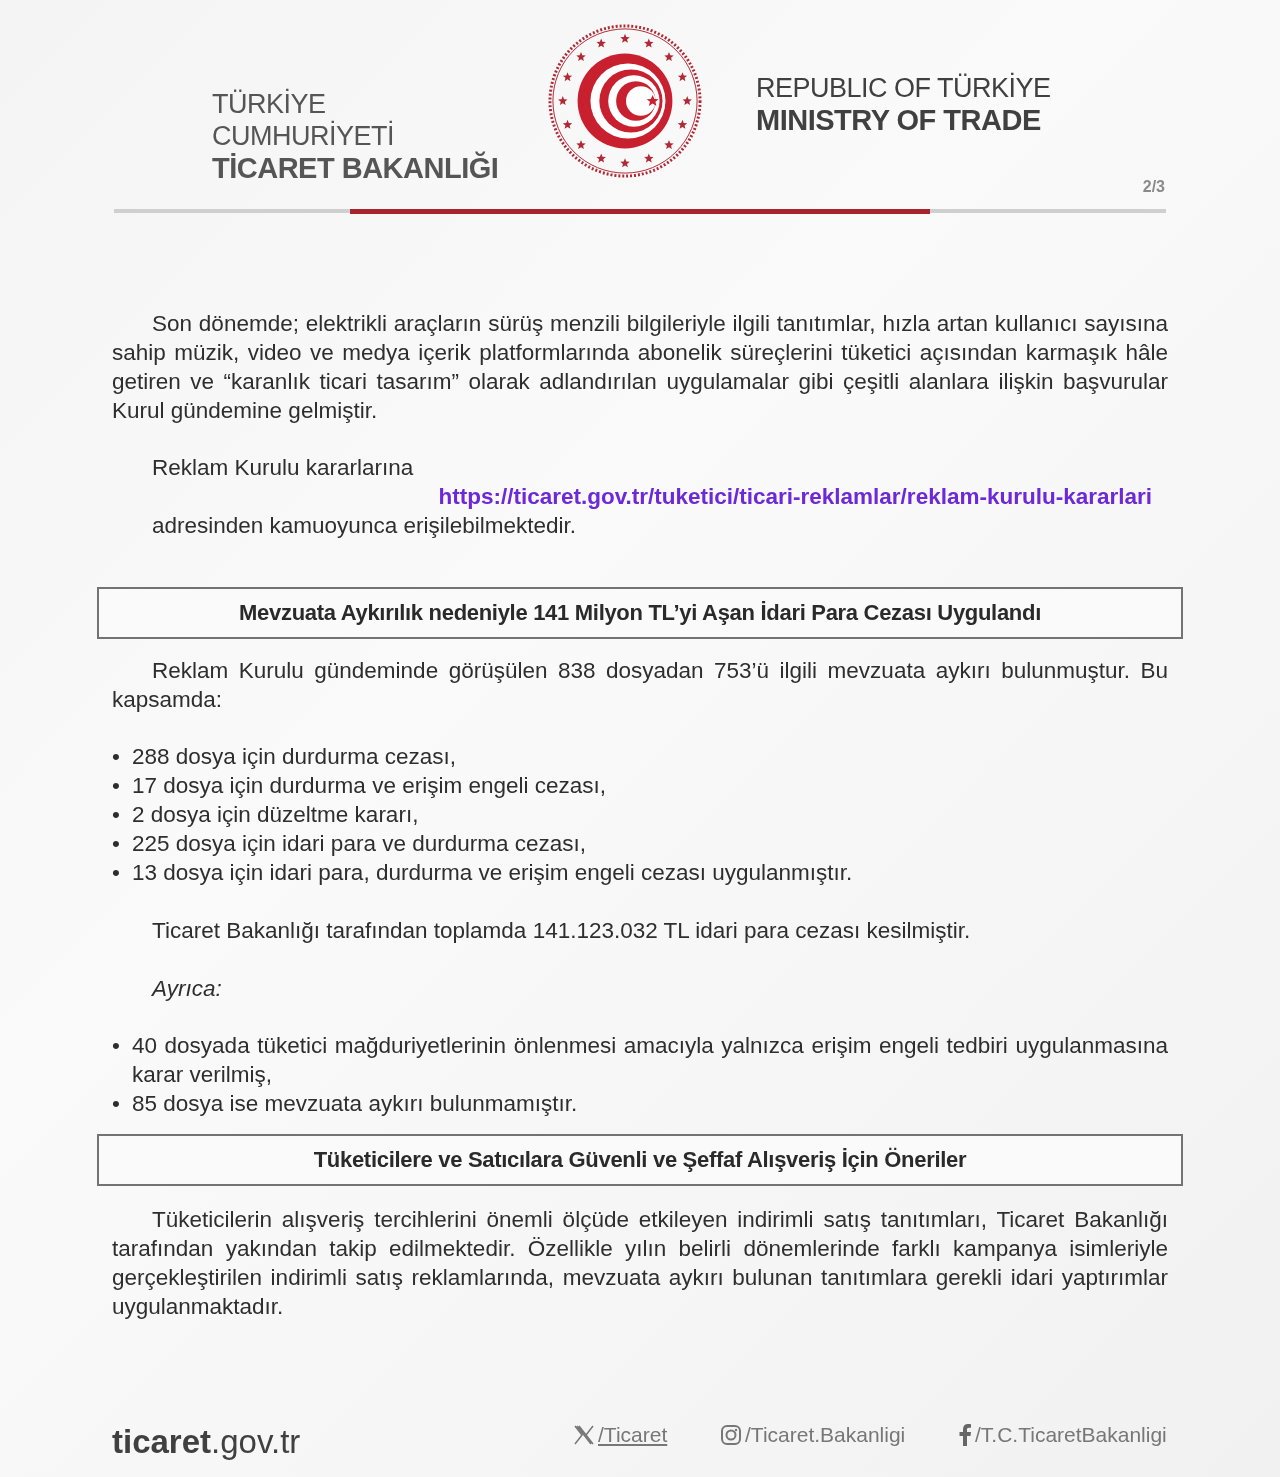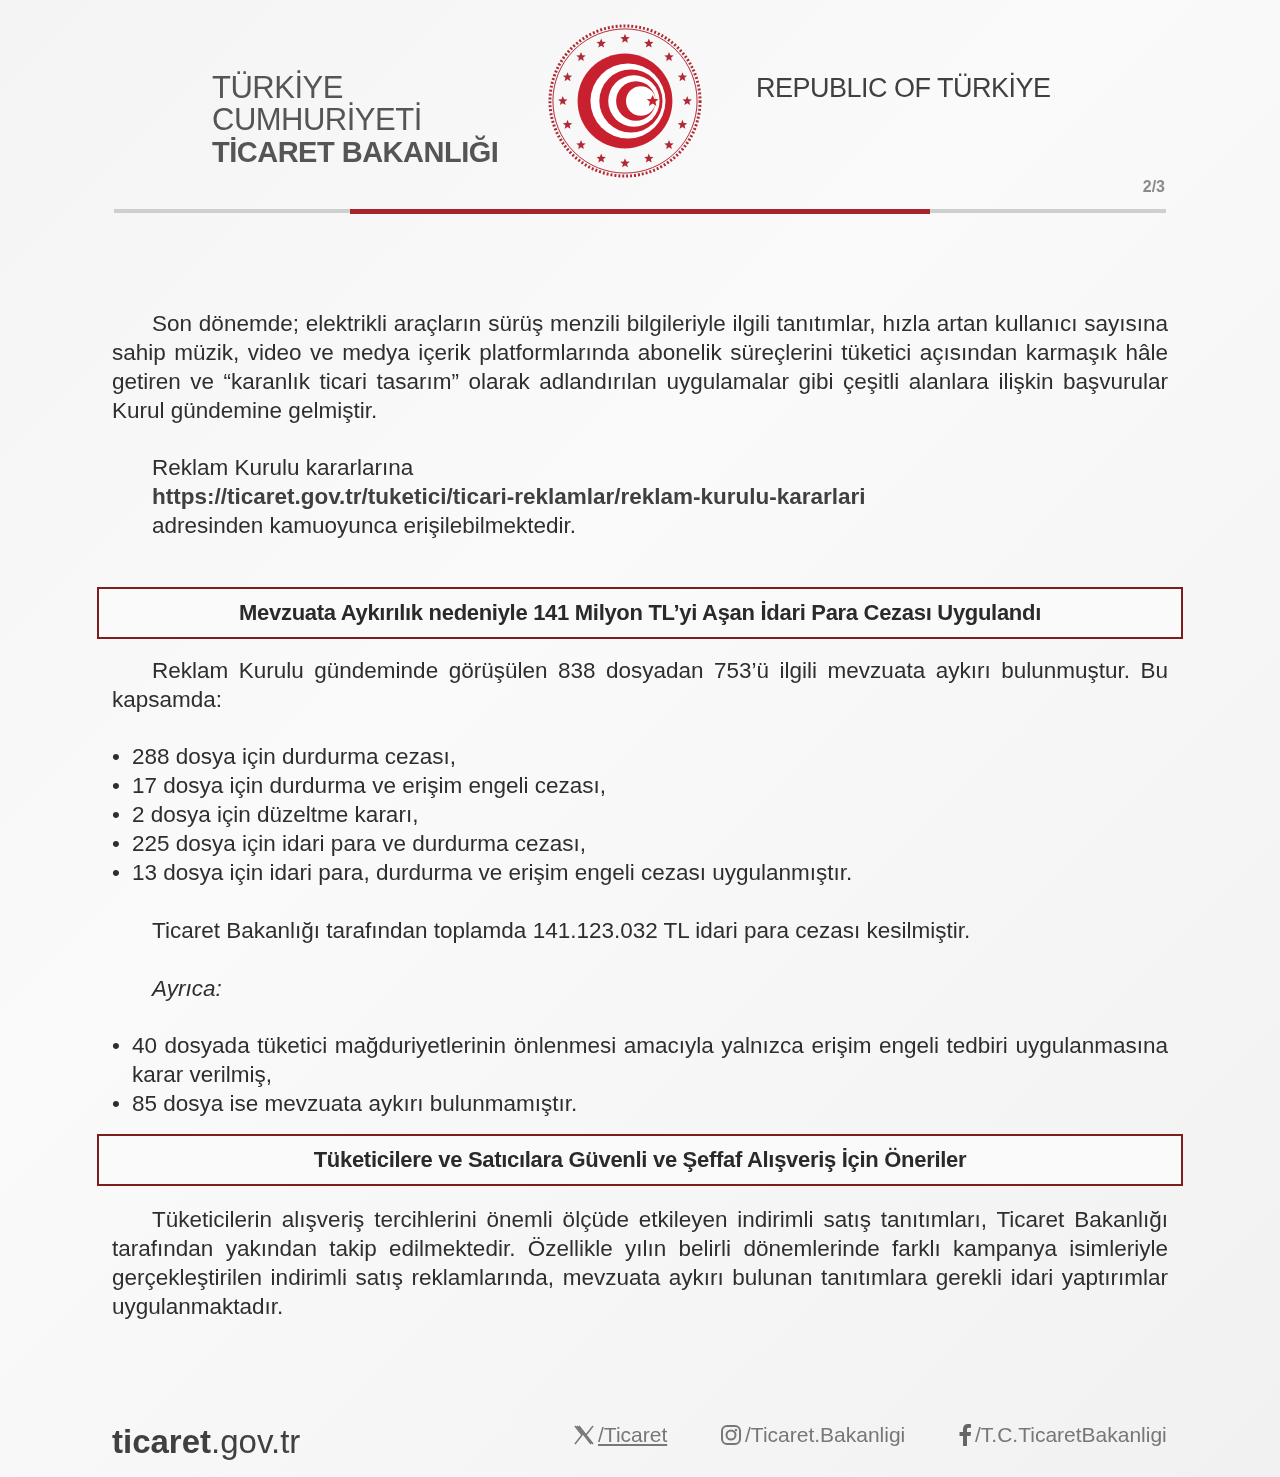--- a/index.html
+++ b/index.html
@@ -8,46 +8,46 @@
       background: linear-gradient(135deg, #f4f4f4 0%, #fafafa 40%, #f1f1f1 100%);
       font-family: "Liberation Sans", sans-serif;
       color: #2b2b2b;
       position: relative;
       overflow: hidden;
     }
     .header-left {
       position: absolute; left: 212px; top: 72px; width: 290px;
       color: #555; font-family: "Liberation Sans", sans-serif;
     }
-    .header-left .line1 { font-size: 31px; letter-spacing: -0.5px; line-height: 32px; }
+    .header-left .line1 { font-size: 27px; letter-spacing: -0.5px; line-height: 32px; margin-top: 16px; }
     .header-left .line2 { font-size: 29px; font-weight: bold; letter-spacing: -0.5px; line-height: 32px; }
     .header-right {
       position: absolute; left: 756px; top: 72px; width: 300px;
       color: #404040;
     }
     .header-right .line1 { font-size: 27px; letter-spacing: -0.5px; line-height: 32px; }
     .header-right .line2 { font-size: 29px; font-weight: bold; letter-spacing: -0.5px; line-height: 32px; }
     .logo { position: absolute; left: 546px; top: 22px; width: 158px; height: 158px; }
     .page-num {
       position: absolute; right: 115px; top: 178px;
       font-size: 16px; color: #8a8a8a; font-weight: bold;
     }
     .rule-gray { position: absolute; left: 114px; top: 209px; width: 1052px; height: 4px; background: #cfcfcf; }
     .rule-red { position: absolute; left: 350px; top: 209px; width: 580px; height: 5px; background: #a8232b; }
 
     .body-text { font-size: 22.5px; line-height: 29px; color: #2e2e2e; }
     .para { position: absolute; left: 112px; width: 1056px; text-align: justify; }
     .indent { text-indent: 40px; }
     .p1 { top: 309px; }
     .link-block { position: absolute; left: 152px; top: 453px; width: 1000px; }
-    .link-block .url { font-weight: bold; color: #404040; }
+    .link-block .url { font-weight: bold; color: #6d28d9; text-align: right; }
 
     .section-box {
       position: absolute; left: 97px; width: 1086px; height: 52px;
-      border: 2px solid #7f1d1d; background: #fafafa;
+      border: 2px solid #737373; background: #fafafa;
       display: flex; align-items: center; justify-content: center;
       font-weight: bold; font-size: 22px; color: #2a2a2a; letter-spacing: -0.3px;
     }
     .box1 { top: 587px; }
     .box2 { top: 1134px; }
 
     .p2 { top: 656px; }
     .list { position: absolute; left: 112px; width: 1056px; list-style: none; }
     .list li { position: relative; padding-left: 20px; text-align: justify; }
     .list li .bullet { position: absolute; left: 0; top: 0; }
@@ -103,20 +103,21 @@
   <circle cx="83" cy="80" r="38" fill="#fff"></circle>
   <circle cx="86" cy="80" r="32" fill="#c8202e"></circle>
   <circle cx="89" cy="80" r="26" fill="#fff"></circle>
   <circle cx="91" cy="80" r="20" fill="#c8202e"></circle>
   <circle cx="96" cy="80" r="15" fill="#fff"></circle>
   <polygon points="108,74 109.8,78 114,78.2 110.7,80.8 111.8,85 108,82.6 104.2,85 105.3,80.8 102,78.2 106.2,78" fill="#c8202e"></polygon>
 </svg>
 
 <div class="header-right">
   <div class="line1">REPUBLIC OF TÜRKİYE</div>
+  <div class="line2">MINISTRY OF TRADE</div>
 </div>
 
 <div class="page-num">2/3</div>
 <div class="rule-gray"></div>
 <div class="rule-red"></div>
 
 <p class="para indent body-text p1">Son dönemde; elektrikli araçların sürüş menzili bilgileriyle ilgili tanıtımlar, hızla artan kullanıcı sayısına sahip müzik, video ve medya içerik platformlarında abonelik süreçlerini tüketici açısından karmaşık hâle getiren ve “karanlık ticari tasarım” olarak adlandırılan uygulamalar gibi çeşitli alanlara ilişkin başvurular Kurul gündemine gelmiştir.</p>
 
 <div class="link-block body-text">
   <div>Reklam Kurulu kararlarına</div>

